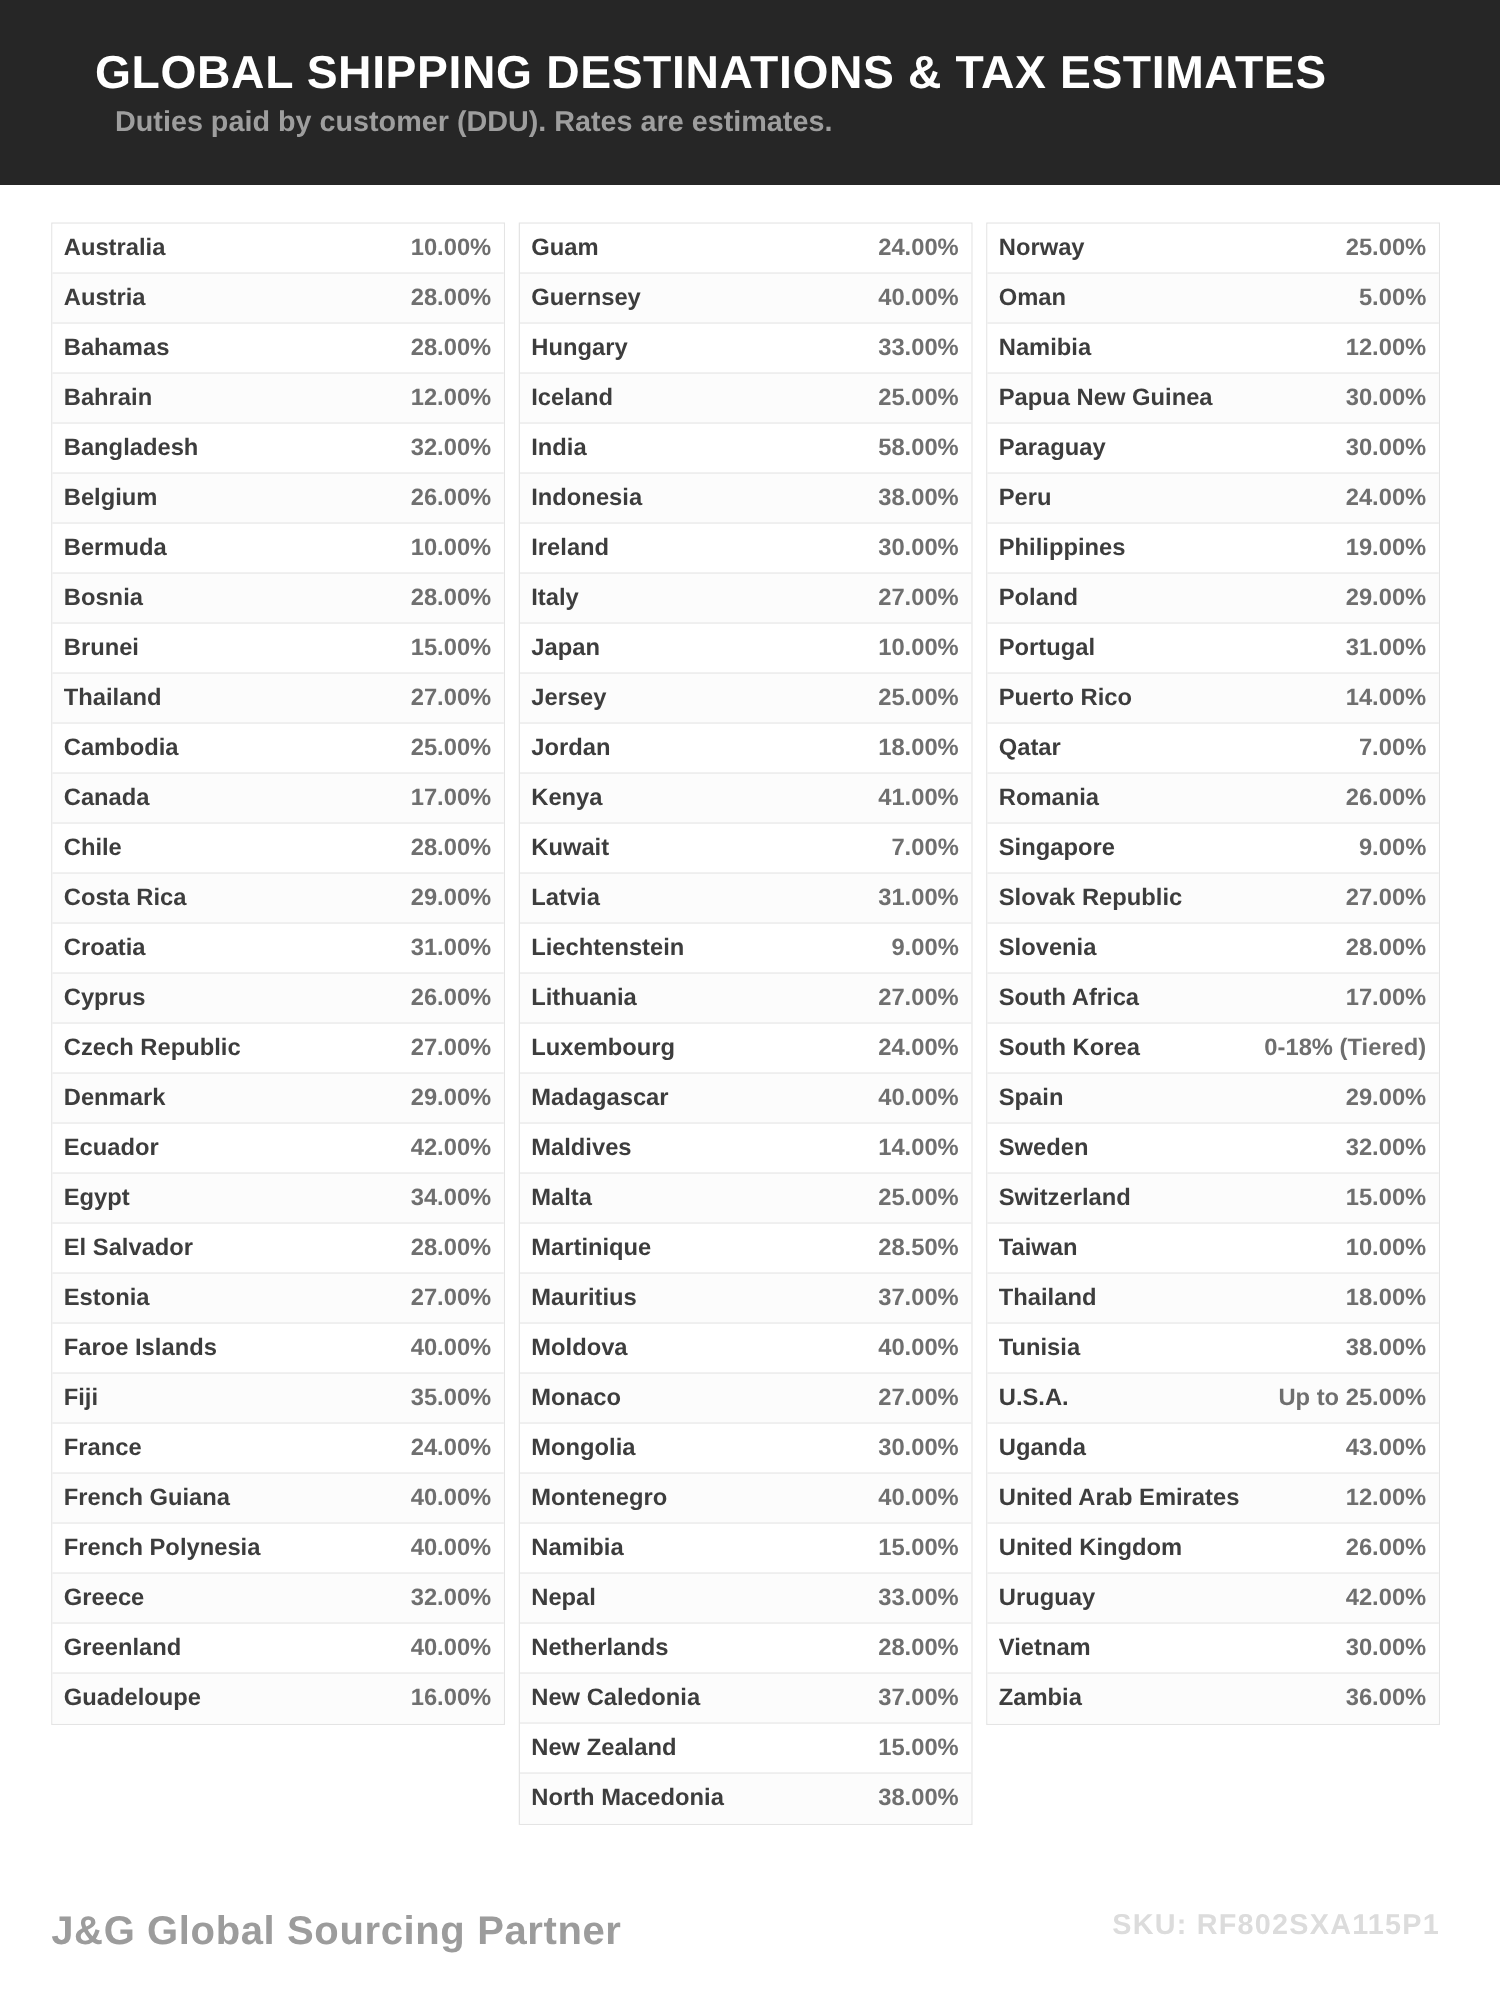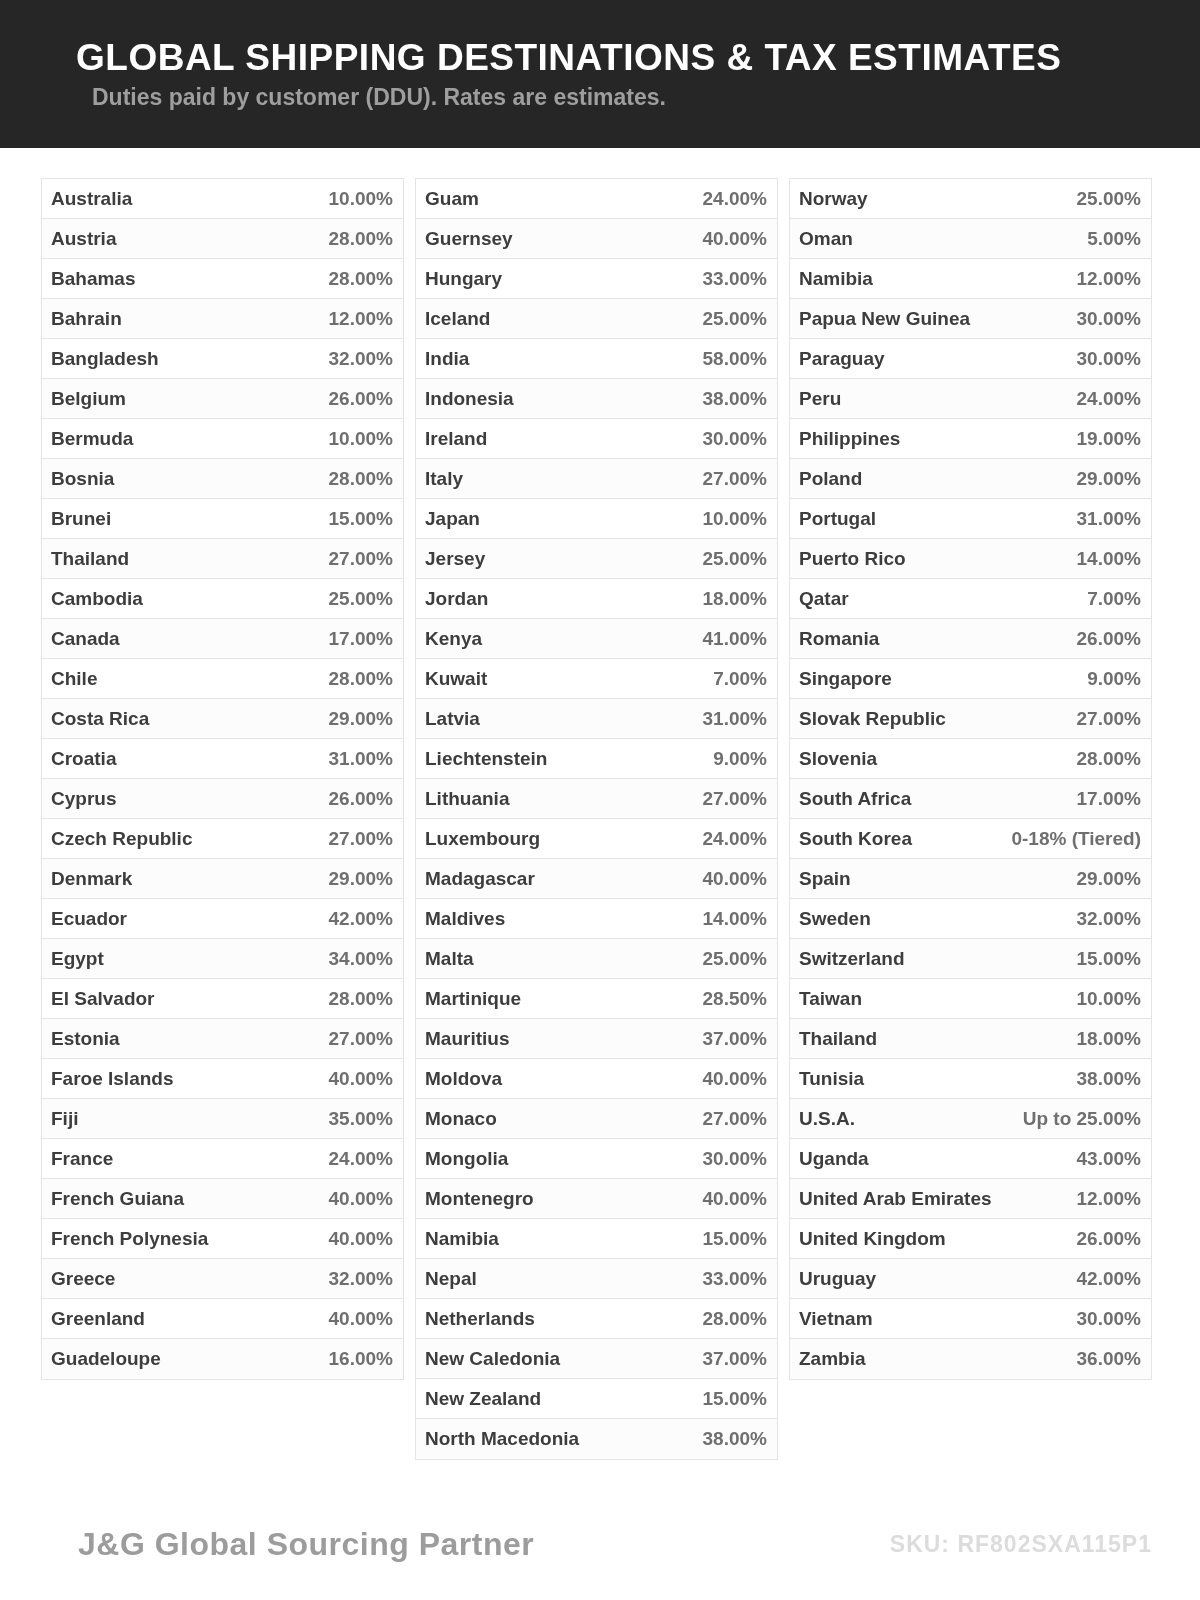--- a/index.html
+++ b/index.html
@@ -70,22 +70,21 @@
     white-space: nowrap;
     margin-left: 8px;
   }
   .footer {
     position: absolute;
     left: 41px;
     right: 48px;
     top: 1526px;
     display: flex;
     justify-content: space-between;
-    align-items: center;
-    margin-left: 37px;
+    align-items: flex-start;
   }
   .brand {
     color: #9c9c9c;
     font-size: 32px;
     font-weight: bold;
     letter-spacing: 0.5px;
   }
   .sku {
     color: #dcdcdc;
     font-size: 23px;

